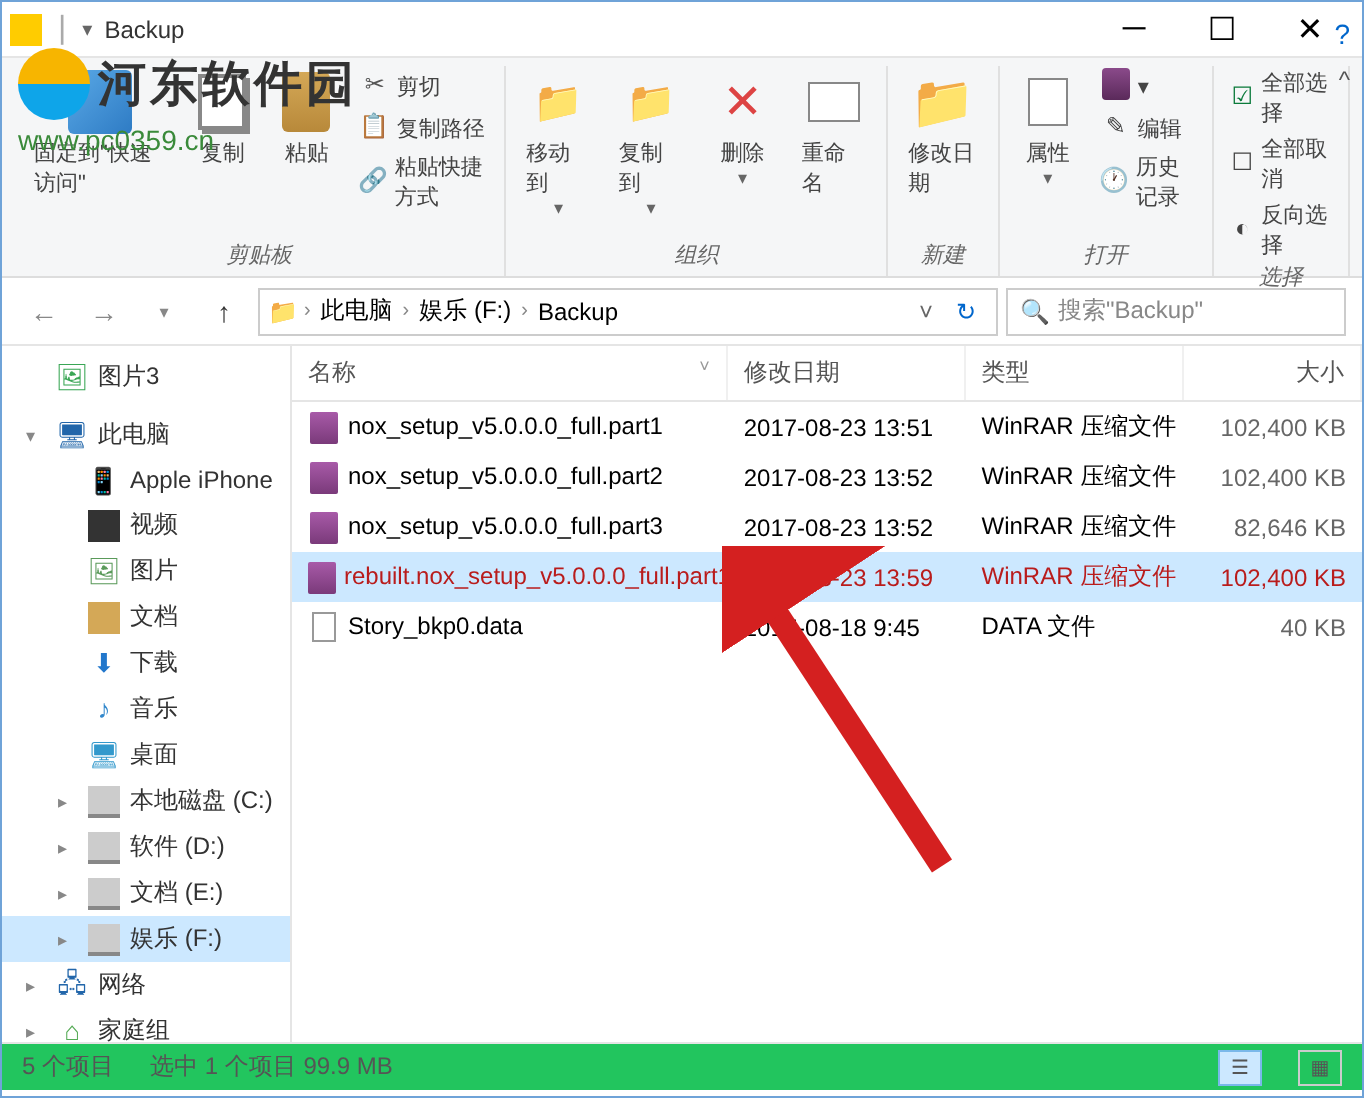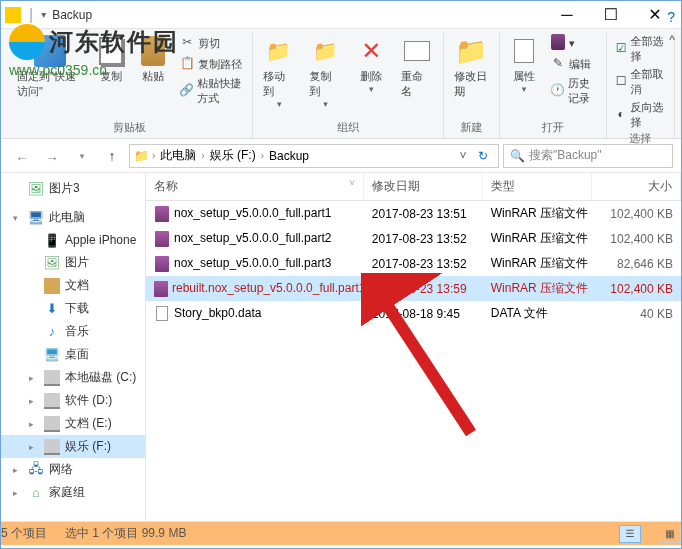--- a/index.html
+++ b/index.html
@@ -10,21 +10,21 @@
 .wm-logo { display: inline-block; width: 36px; height: 36px; background: conic-gradient(#f7b500 0 90deg, #0ea5e9 90deg 270deg, #f7b500 270deg); border-radius: 50%; vertical-align: middle; margin-right: 4px; }
 
 .titlebar { height: 28px; background: #fff; display: flex; align-items: center; padding: 0 4px; border-bottom: 1px solid #e5e5e5; }
 .titlebar .ico { width: 16px; height: 16px; background: #ffcc00; margin-right: 6px; }
 .titlebar .spacer { flex: 1; }
 .titlebar .winbtn { width: 44px; height: 28px; display: flex; align-items: center; justify-content: center; cursor: default; }
 
 .ribbon { height: 110px; background: #f5f6f7; border-bottom: 1px solid #ddd; display: flex; padding: 4px 6px 0; }
 .ribbon-group { display: flex; flex-direction: column; align-items: center; padding: 0 4px; border-right: 1px solid #e0e0e0; }
 .ribbon-group:last-child { border-right: none; }
-.ribbon-group-label { font-size: 11px; color: #666; margin-top: auto; padding-bottom: 3px; }
+.ribbon-group-label { font-size: 11px; color: #666; margin-top: auto; padding-bottom: 3px; font-style: italic; }
 .ribbon-buttons { display: flex; gap: 2px; flex: 1; }
 .ribbon-btn { display: flex; flex-direction: column; align-items: center; padding: 2px 6px; font-size: 11px; color: #444; cursor: default; min-width: 40px; }
 .ribbon-btn.small { flex-direction: row; min-width: auto; padding: 1px 4px; gap: 3px; }
 .ribbon-col { display: flex; flex-direction: column; gap: 1px; }
 .r-icon { width: 32px; height: 32px; margin-bottom: 2px; display: flex; align-items: center; justify-content: center; font-size: 20px; }
 .r-icon.sm { width: 16px; height: 16px; font-size: 12px; }
 .i-pin { background: linear-gradient(135deg,#5aa9e6,#2e7bc4); border-radius: 3px; }
 .i-copy { background: #fff; border: 2px solid #888; box-shadow: 2px 2px 0 #888; width: 24px; height: 28px; }
 .i-paste { background: linear-gradient(#d4a857,#b8893a); border-radius: 3px; width: 24px; height: 30px; }
 .i-cut { color: #555; }
@@ -79,21 +79,21 @@
 .fl-row.selected { background: #cce8ff; }
 .fl-row .col { padding: 2px 8px; color: #000000; white-space: nowrap; overflow: hidden; }
 .fl-row.selected .col { color: #b91c1c; }
 .fl-row .col-size { color: #666; }
 .fl-icon { width: 16px; height: 16px; display: inline-flex; align-items: center; justify-content: center; margin-right: 4px; vertical-align: middle; }
 .fi-rar { background: linear-gradient(#a85aa8,#7a3a7a); width: 14px; height: 16px; border-radius: 1px; }
 .fi-file { background: #fff; border: 1px solid #999; width: 12px; height: 15px; }
 
 .arrow { position: absolute; left: 215px; top: 100px; pointer-events: none; z-index: 50; }
 
-.statusbar { height: 24px; border-top: 1px solid #e5e5e5; display: flex; align-items: center; padding: 0 0; font-size: 12px; color: #555; gap: 18px; background: #fdba74; }
+.statusbar { height: 24px; border-top: 1px solid #e5e5e5; display: flex; align-items: center; padding: 0 10px; font-size: 12px; color: #555; gap: 18px; background: #22c55e; }
 .statusbar .spacer { flex: 1; }
 .sb-view { width: 22px; height: 18px; border: 1px solid #ccc; display: flex; align-items: center; justify-content: center; font-size: 10px; }
 .sb-view.active { background: #cce8ff; border-color: #7ab8ea; }
 </style>
 </head>
 <body>
 
 <div class="watermark">
   <div style="display:flex;align-items:center;">
     <span class="wm-logo"></span>
@@ -271,20 +271,25 @@
         <span class="sicon si-pc">🖥</span>
         <span>此电脑</span>
       </div>
       <div class="side-item indent1">
         <span class="exp"></span>
         <span class="sicon si-phone">📱</span>
         <span>Apple iPhone</span>
       </div>
       <div class="side-item indent1">
         <span class="exp"></span>
+        <span class="sicon si-vid"></span>
+        <span>视频</span>
+      </div>
+      <div class="side-item indent1">
+        <span class="exp"></span>
         <span class="sicon si-img">🖼</span>
         <span>图片</span>
       </div>
       <div class="side-item indent1">
         <span class="exp"></span>
         <span class="sicon si-doc"></span>
         <span>文档</span>
       </div>
       <div class="side-item indent1">
         <span class="exp"></span>

